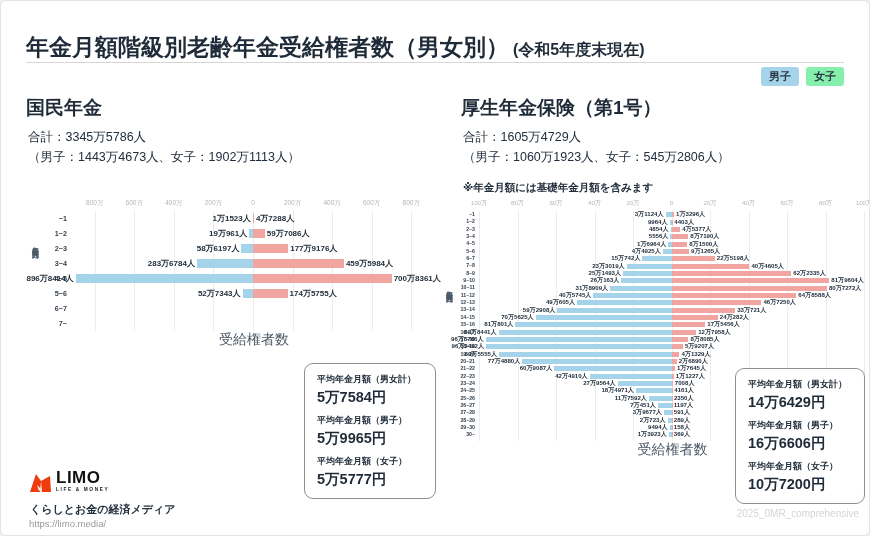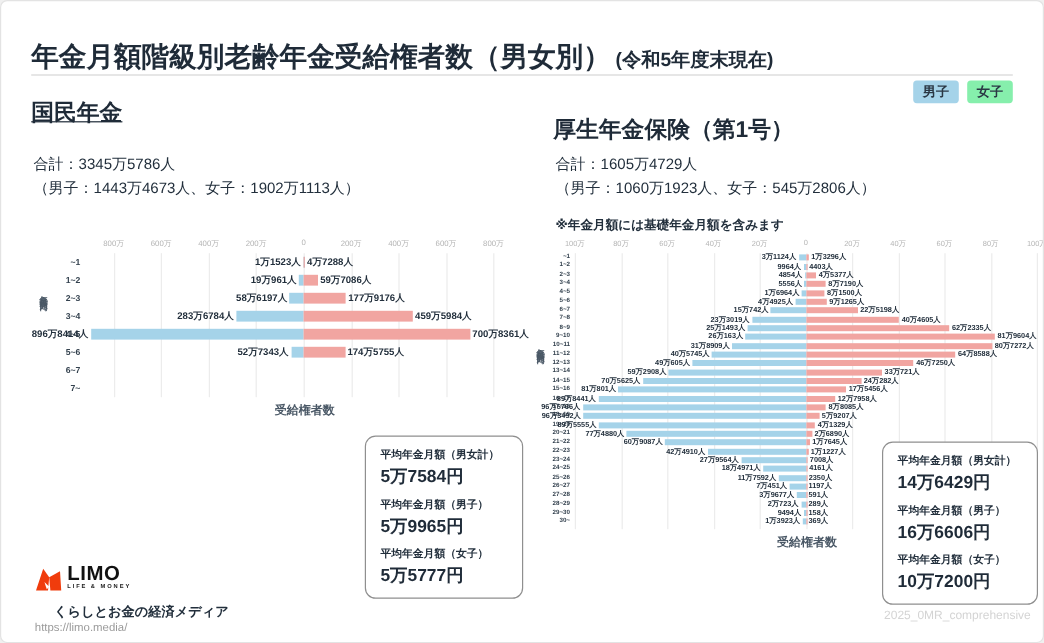--- a/index.html
+++ b/index.html
@@ -9,21 +9,21 @@
   
   .title{position:absolute;left:25px;top:16px;font-size:23px;font-weight:800;color:#1f2b38;white-space:nowrap;}
   .title .suffix{font-size:16px;font-weight:700;margin-left:4px;}
   .divider{position:absolute;left:25px;right:25px;top:61px;height:1px;background:#d6d6d6;}
   .legend{position:absolute;right:25px;top:66px;display:flex;gap:7px;}
   .lg{font-size:11px;font-weight:700;color:#2a3744;padding:2px 8px;border-radius:3px;}
   .lg-m{background:#a5d3e9;}
   .lg-f{background:#86efac;}
   
   .sec-title{position:absolute;font-size:19px;font-weight:800;color:#1f2b38;margin:0;}
-  .sec-title.l{left:25px;top:80px;text-decoration:underline;}
+  .sec-title.l{left:25px;top:94px;}
   .sec-title.r{left:460px;top:94px;}
   .totals{position:absolute;font-size:12.5px;font-weight:400;color:#222f3c;line-height:1.6;margin:0;white-space:nowrap;}
   .totals.l{left:27px;top:126px;}
   .totals.r{left:462px;top:126px;}
   .note{position:absolute;left:462px;top:180px;font-size:10.5px;font-weight:700;color:#222f3c;margin:0;}
   
   .chart{position:absolute;}
   .chart-left{left:28px;top:198px;width:408px;height:150px;
       --rowH:15px;--barH:9px;--valFs:8px;--catFs:7.2px;--tickFs:6.5px;--plotL:42px;--catL:14px;--catW:24px;}
   .chart-right{left:442px;top:198px;width:423px;height:260px;
@@ -38,35 +38,35 @@
   .ticks span{position:absolute;top:0;transform:translateX(-50%);font-size:var(--tickFs);color:#b5b5b5;white-space:nowrap;}
   .grid{position:absolute;left:0;right:0;top:12px;bottom:0;}
   .grid i{position:absolute;top:0;bottom:0;width:1px;background:#ececec;}
   .rows{position:absolute;left:0;right:0;top:12px;}
   .row{display:flex;height:var(--rowH);align-items:center;}
   .half{width:50%;display:flex;align-items:center;white-space:nowrap;overflow:visible;}
   .hl{justify-content:flex-end;}
   .val{font-size:var(--valFs);font-weight:700;color:#222f3c;padding:0 2px;}
   .bar{height:var(--barH);flex:0 0 auto;}
   .xlab{position:absolute;bottom:0;left:var(--plotL);right:0;text-align:center;
-        font-size:10px;font-weight:700;color:#4a5866;}
+        font-size:14px;font-weight:400;color:#4a5866;}
   
   .sumbox{position:absolute;background:#fff;border:1.2px solid #8f8f8f;border-radius:9px;
           padding:9px 12px;z-index:5;box-sizing:border-box;}
   .sumbox.l{left:303px;top:362px;width:132px;}
   .sumbox.r{left:734px;top:367px;width:130px;}
   .sum-label{font-size:9px;font-weight:700;color:#222f3c;margin-top:7px;}
   .sum-label:first-child{margin-top:0;}
   .sum-value{font-size:14.5px;font-weight:800;color:#1f2b38;margin-top:2px;}
   
   .logo{position:absolute;left:28px;top:468px;display:flex;align-items:flex-end;gap:4px;}
   .logo-txt{line-height:1;}
   .logo-name{font-size:17px;font-weight:900;color:#111;letter-spacing:0.5px;}
   .logo-sub{font-size:4.8px;font-weight:800;color:#222;letter-spacing:1.6px;margin-top:2px;}
-  .tagline{position:absolute;left:44px;top:501px;font-size:11px;font-weight:700;color:#222f3c;}
+  .tagline{position:absolute;left:29px;top:501px;font-size:11px;font-weight:700;color:#222f3c;}
   .url{position:absolute;left:28px;top:517px;font-size:9.5px;color:#9a9a9a;}
   .watermark{position:absolute;right:10px;bottom:16px;font-size:10px;color:#d4d4d4;}
 </style>
 </head>
 <body>
 
 <div class="page">
 
   <h1 class="title">
     <span>年金月額階級別老齢年金受給権者数（男女別）</span><span class="suffix">(令和5年度末現在)</span>

